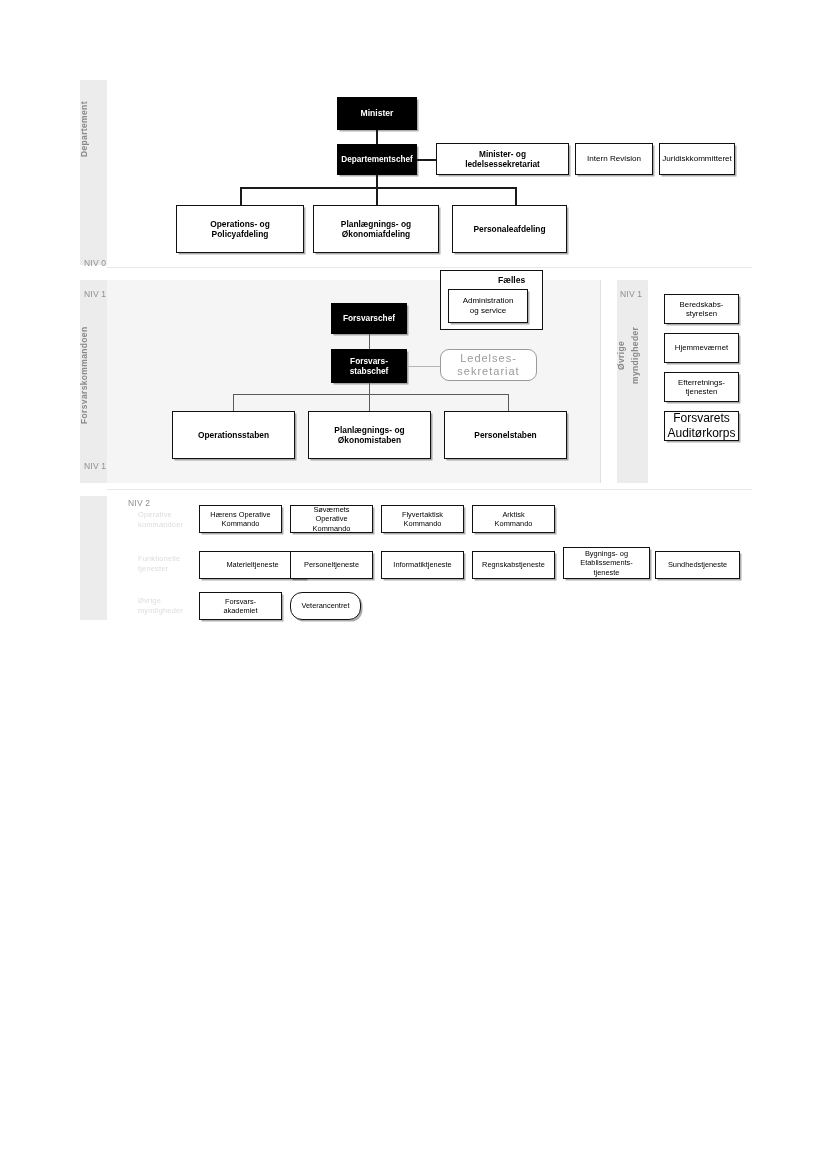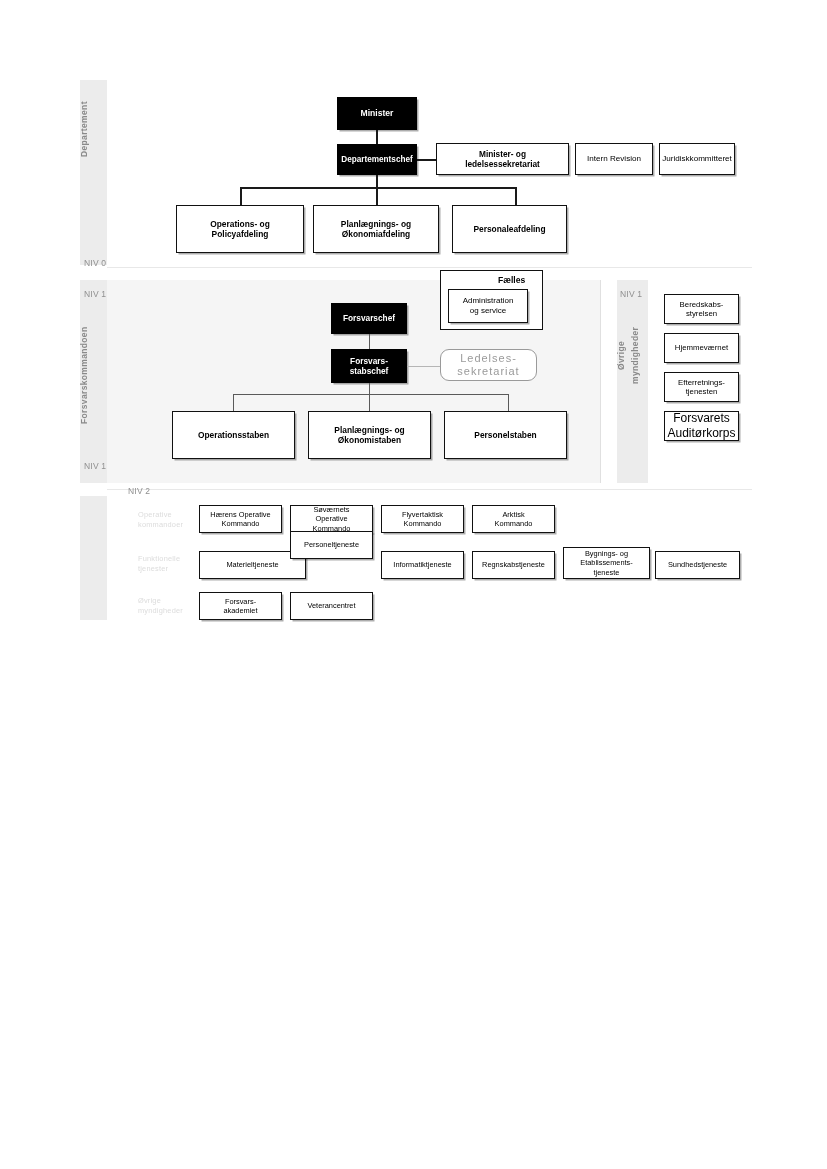--- a/index.html
+++ b/index.html
@@ -189,21 +189,21 @@
   <div class="box shadow" style="left:664px;top:372px;width:75px;height:30px;font-size:7.8px;flex-direction:column;">
     <span>Efterretnings-</span>
     <span>tjenesten</span>
   </div>
   <div class="box shadow" style="left:664px;top:411px;width:75px;height:30px;font-size:12px;flex-direction:column;">
     <span>Forsvarets</span>
     <span>Auditørkorps</span>
   </div>
 
   <div class="rail" style="left:80px;top:496px;width:27px;height:124px;"></div>
-  <div class="rail-niv" style="left:84px;top:486px;padding-left:44px;">NIV 2</div>
+  <div class="rail-niv" style="left:84px;top:498px;padding-left:44px;">NIV 2</div>
 
   <div class="row-cap" style="left:138px;top:510px;">
     <div>Operative</div>
     <div>kommandoer</div>
   </div>
   <div class="box shadow" style="left:199px;top:505px;width:83px;height:28px;font-size:7.4px;flex-direction:column;">
     <span>Hærens Operative</span>
     <span>Kommando</span>
   </div>
   <div class="box shadow" style="left:290px;top:505px;width:83px;height:28px;font-size:7.4px;flex-direction:column;">
@@ -220,21 +220,21 @@
     <span>Kommando</span>
   </div>
 
   <div class="row-cap" style="left:138px;top:554px;">
     <div>Funktionelle</div>
     <div>tjenester</div>
   </div>
   <div class="box shadow" style="left:199px;top:551px;width:107px;height:28px;font-size:7.4px;flex-direction:column;">
     <span>Materieltjeneste</span>
   </div>
-  <div class="box shadow" style="left:290px;top:531px;width:83px;height:28px;font-size:7.4px;flex-direction:column;">
+  <div class="box shadow" style="left:290px;top:551px;width:83px;height:28px;font-size:7.4px;flex-direction:column;">
     <span>Personeltjeneste</span>
   </div>
   <div class="box shadow" style="left:381px;top:551px;width:83px;height:28px;font-size:7.4px;flex-direction:column;">
     <span>Informatiktjeneste</span>
   </div>
   <div class="box shadow" style="left:472px;top:551px;width:83px;height:28px;font-size:7.4px;flex-direction:column;">
     <span>Regnskabstjeneste</span>
   </div>
   <div class="box shadow" style="left:563px;top:547px;width:87px;height:32px;font-size:7.4px;flex-direction:column;">
     <span>Bygnings- og</span>
@@ -246,17 +246,17 @@
   </div>
 
   <div class="row-cap" style="left:138px;top:596px;">
     <div>Øvrige</div>
     <div>myndigheder</div>
   </div>
   <div class="box shadow" style="left:199px;top:592px;width:83px;height:28px;font-size:7.4px;flex-direction:column;">
     <span>Forsvars-</span>
     <span>akademiet</span>
   </div>
-  <div class="box shadow" style="left:290px;top:592px;width:83px;height:28px;font-size:7.4px;flex-direction:column;">
+  <div class="box shadow" style="left:290px;top:592px;width:71px;height:28px;font-size:7.4px;flex-direction:column;border-radius:12px;">
     <span>Veterancentret</span>
   </div>
 
 </div>
 
 </body></html>

